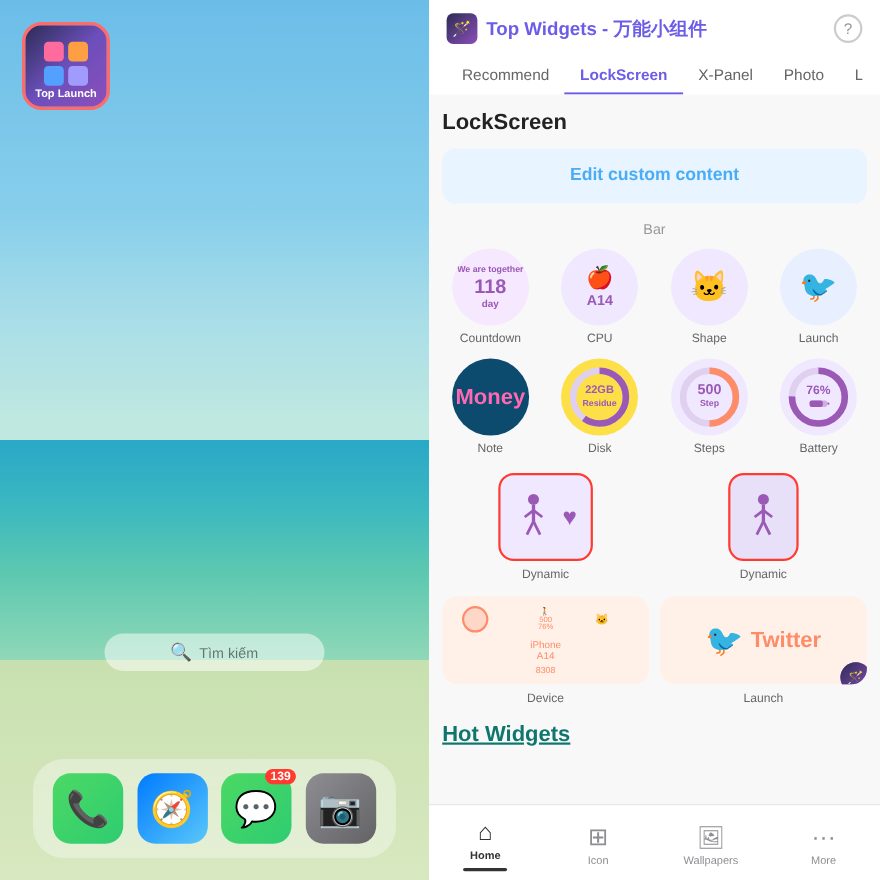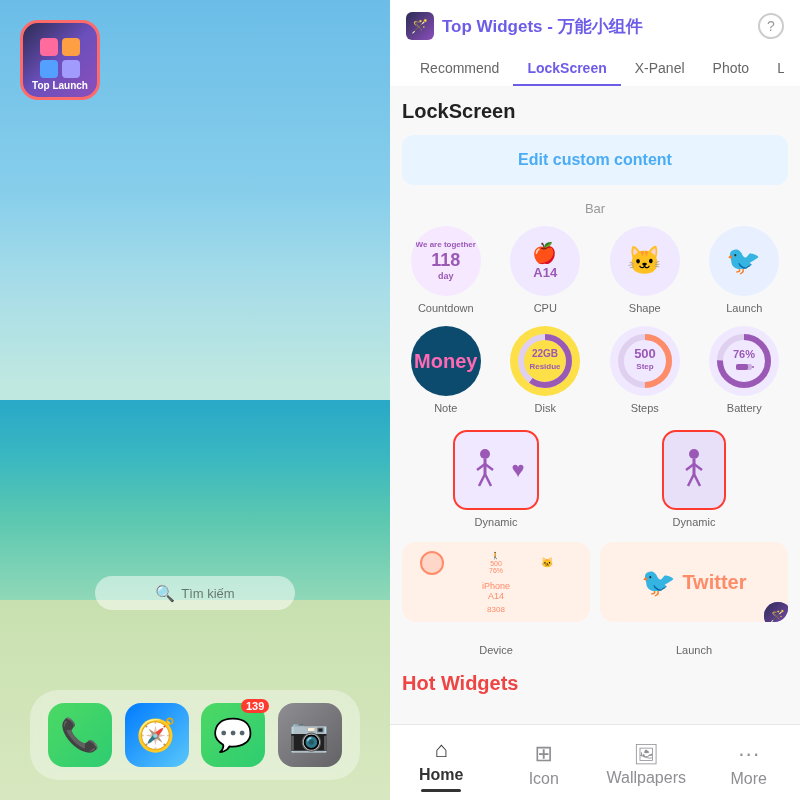--- a/index.html
+++ b/index.html
@@ -396,42 +396,43 @@
       flex-direction: row;
       gap: 6px;
       align-items: center;
       justify-content: center;
     }
 
     .preview-card-label {
       font-size: 11px;
       color: #666;
       text-align: center;
-      margin-top: 16px;
+      margin-top: 1px;
     }
 
     .twitter-icon-large { font-size: 28px; color: #FF8C69; }
     .twitter-text-large { font-size: 20px; font-weight: 700; color: #FF8C69; }
 
     .mini-overlap {
       width: 28px;
       height: 28px;
       border-radius: 50%;
       background: #6C5CE7;
       position: absolute;
       bottom: -8px;
       right: -4px;
     }
 
     
     .hot-widgets-title {
       font-size: 20px;
       font-weight: 700;
-      color: #ef4444;
+      color: #0f766e;
       margin-bottom: 10px;
+      text-decoration: underline;
     }
 
     
     .bottom-tabs {
       background: white;
       border-top: 1px solid #E5E5EA;
       display: flex;
       align-items: center;
       padding: 8px 0 4px;
     }
@@ -449,21 +450,21 @@
     .bottom-tab-icon {
       font-size: 22px;
       color: #8E8E93;
     }
 
     .bottom-tab-icon.active {
       color: #333;
     }
 
     .bottom-tab-label {
-      font-size: 16px;
+      font-size: 10px;
       color: #8E8E93;
     }
 
     .bottom-tab-label.active {
       color: #333;
       font-weight: 600;
     }
 
     .bottom-tab.active-tab .bottom-tab-icon { color: #333; }
     .bottom-tab.active-tab .bottom-tab-label { color: #333; font-weight: 600; }

